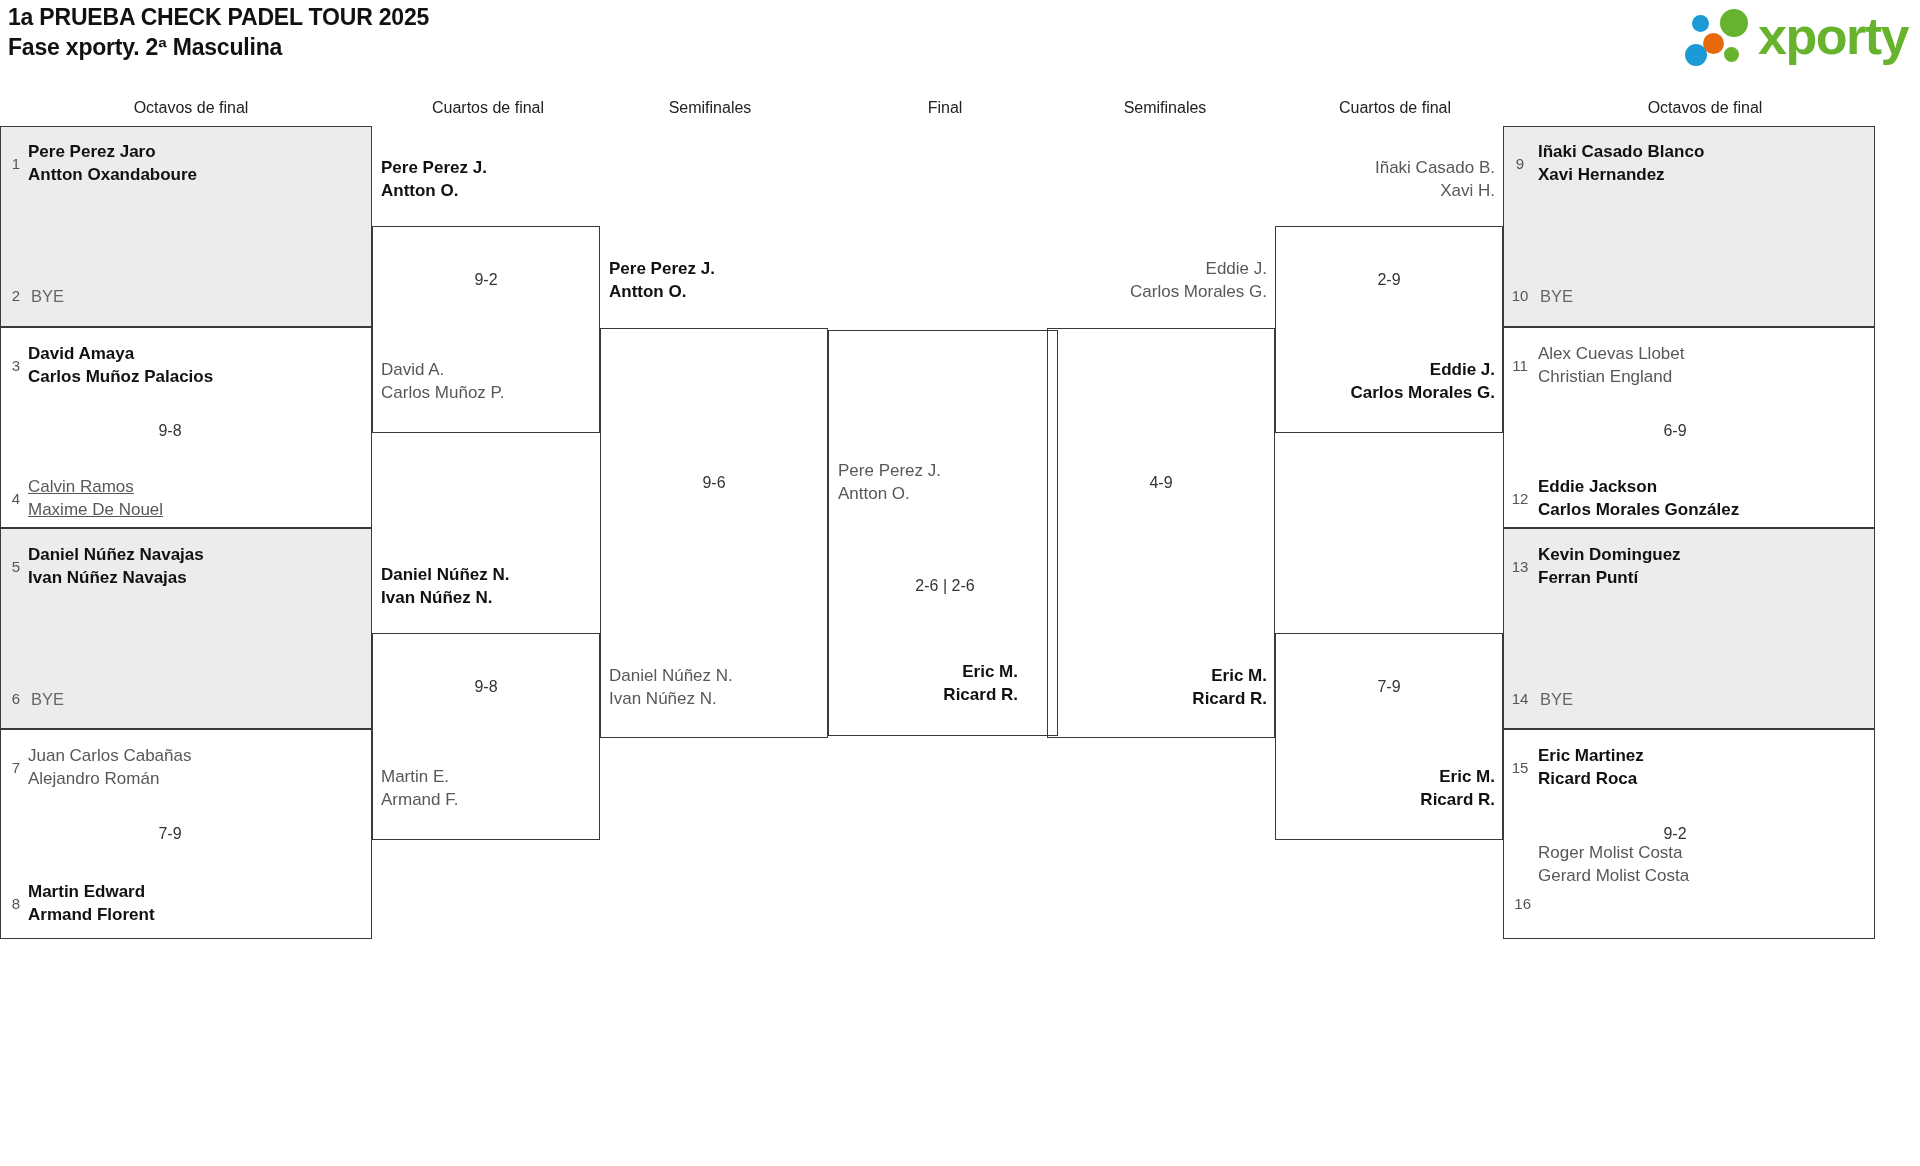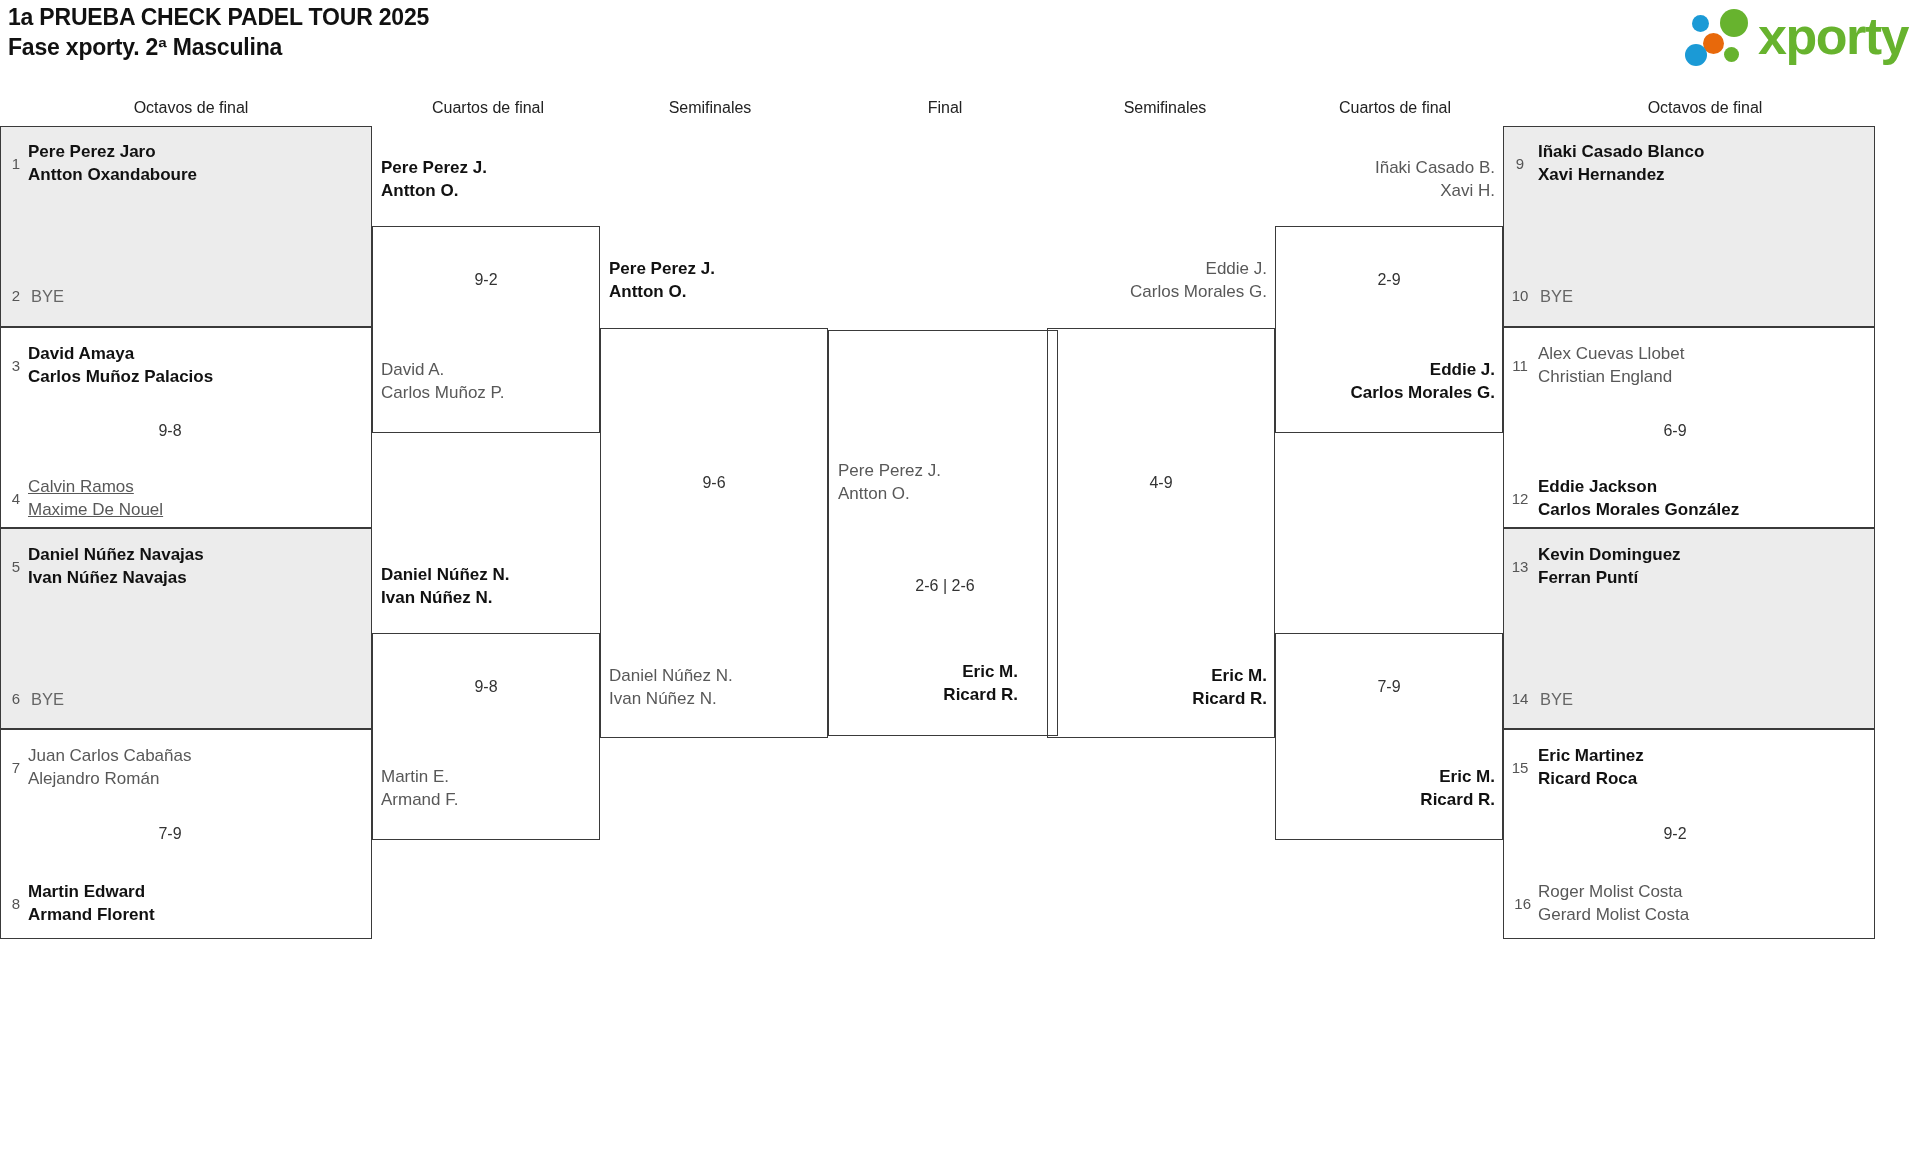--- a/index.html
+++ b/index.html
@@ -263,18 +263,18 @@
     <div>BYE</div>
   </div>
 
   <div class="seed" style="left:1509px; top:759px; width:22px; text-align:center;">15</div>
   <div class="players win lalign" style="left:1538px; top:745px;">
     <div>Eric Martinez</div>
     <div>Ricard Roca</div>
   </div>
   <div class="score" style="left:1615px; top:824px; width:120px;">9-2</div>
   <div class="seed" style="left:1509px; top:895px; width:22px; text-align:right;">16</div>
-  <div class="players lose lalign" style="left:1538px; top:881px;">
+  <div class="players lose lalign" style="left:1538px; top:842px;">
     <div>Roger Molist Costa</div>
     <div>Gerard Molist Costa</div>
   </div>
 
 </div>
 
 </body></html>

